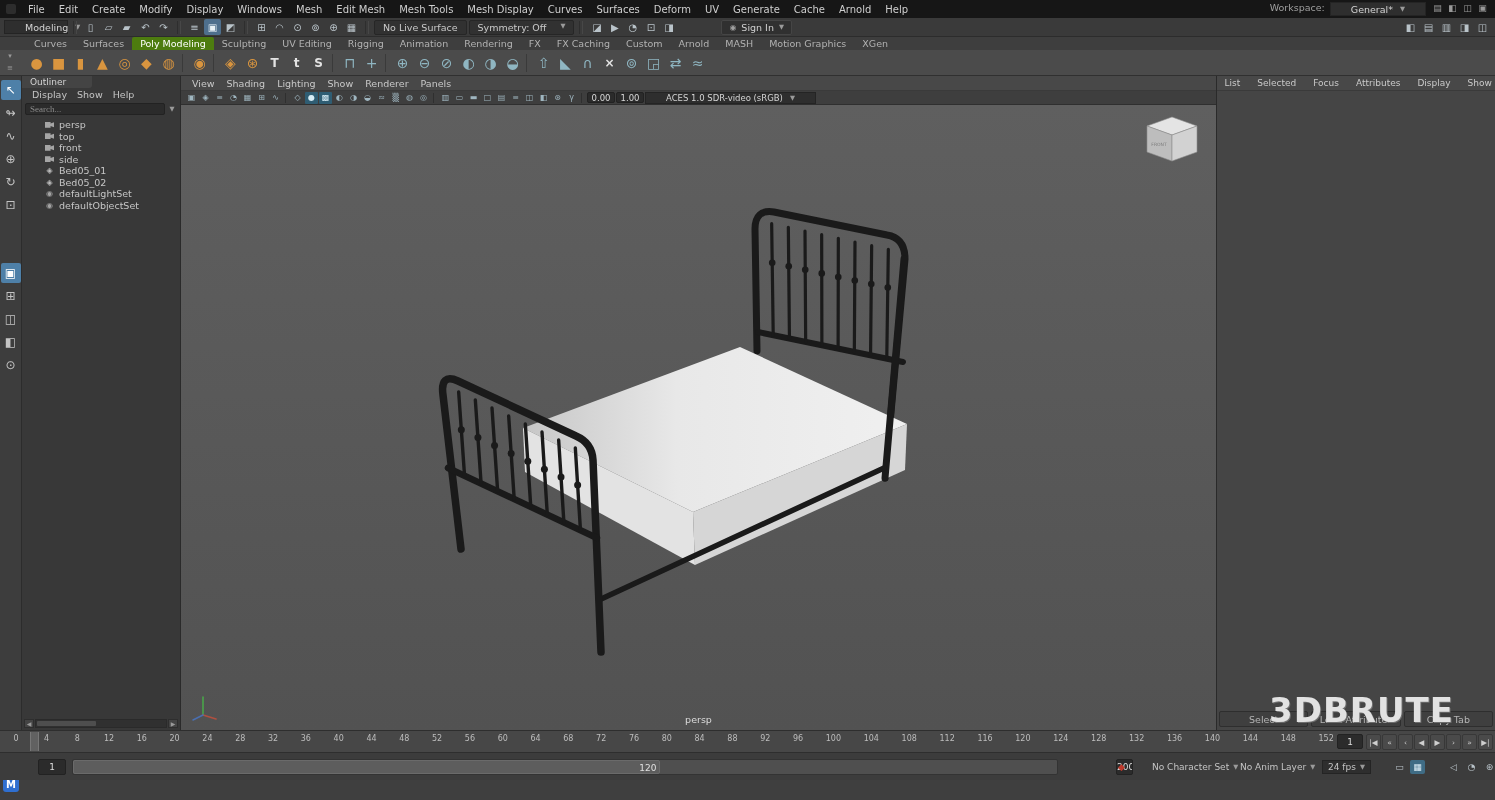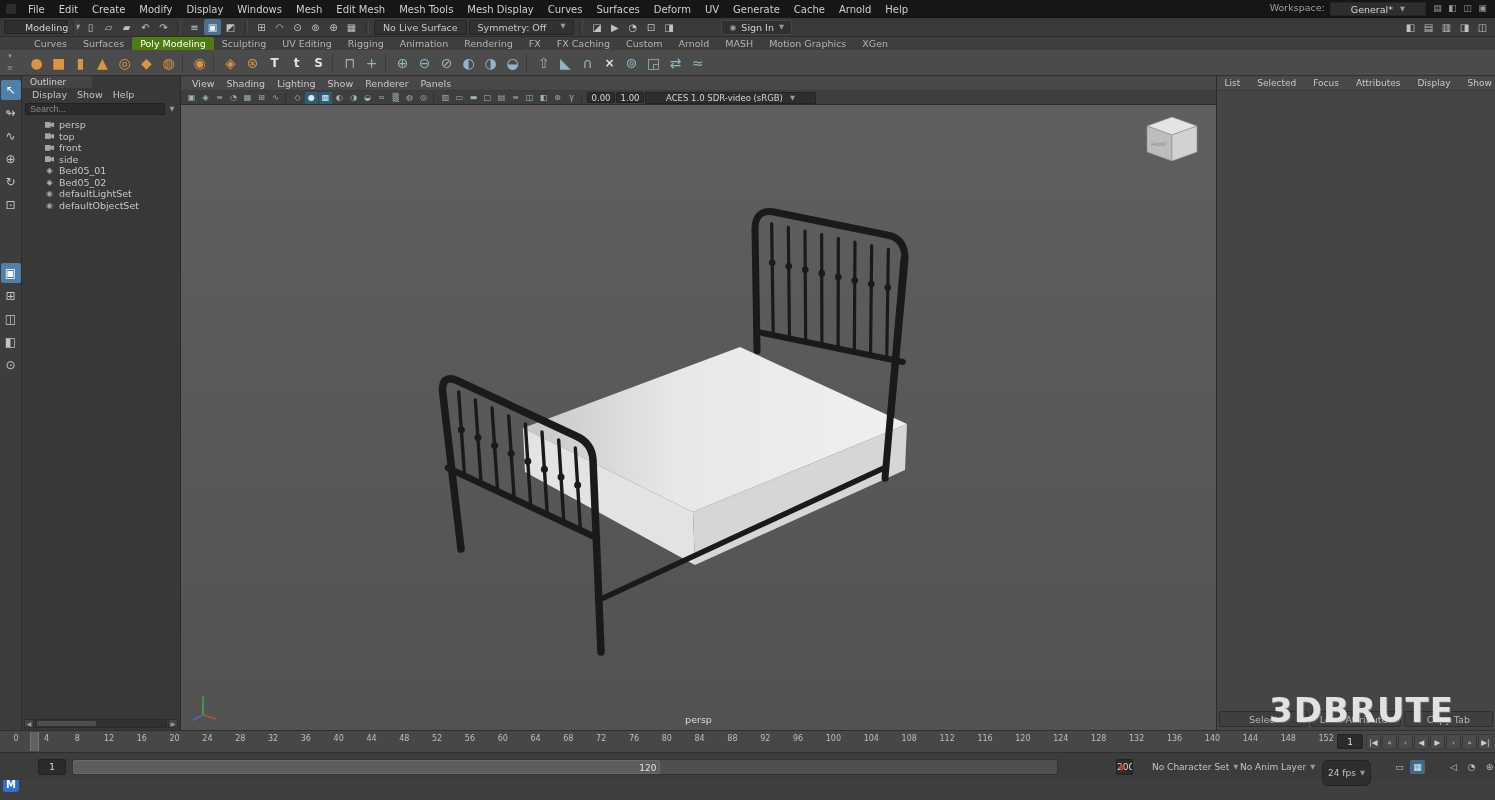--- a/index.html
+++ b/index.html
@@ -60,21 +60,21 @@
     border-radius:3px;color:#fff;font-weight:bold;font-size:10px;display:flex;align-items:center;justify-content:center}
 
   #outliner{position:absolute;left:22px;top:76px;width:159px;height:654px;background:#383838;
     border-right:1px solid #2a2a2a;overflow:hidden}
   .out-title{height:12px;background:#444;font-size:9px;color:#d2d2d2;padding:1px 8px;width:70px;
     border-radius:0 0 3px 0}
   .out-menus{height:13px;display:flex;gap:2px;align-items:center;padding:0 6px}
   .out-menu{font-size:9.5px;color:#c4c4c4;padding:0 4px}
   .out-search-row{height:15px;display:flex;align-items:center;gap:2px;padding:1px 3px}
   .out-search{flex:1;height:12px;background:#2b2b2b;border:1px solid #222;border-radius:2px;
-    color:#cfcfcf;font-size:9px;padding:0 4px;font-family:Liberation Sans, sans-serif}
+    color:#cfcfcf;font-size:9px;padding:0 4px;font-family:Liberation Serif, serif}
   .out-search::placeholder{color:#8a8a8a}
   .out-caret{font-size:6.5px;color:#9a9a9a;width:10px;text-align:center}
   #out-tree{position:absolute;top:43px;left:0;right:0;bottom:14px;overflow:hidden}
   .out-row{height:11.5px;display:flex;align-items:center;padding-left:22px;gap:4px;font-size:9.5px;color:#c6c6c6;white-space:nowrap}
   .out-ic{width:11px;display:flex;justify-content:center;align-items:center}
   .out-ic.camera::before{content:"";display:block;width:9px;height:6px;background:#a5a5a5;
     clip-path:polygon(0 0,62% 0,62% 30%,100% 8%,100% 92%,62% 70%,62% 100%,0 100%)}
   .out-ic.mesh::before{content:"◈";color:#bdbdbd;font-size:8px}
   .out-ic.set::before{content:"◉";color:#a3a3a3;font-size:8px}
   .out-hscroll{position:absolute;left:2px;right:2px;bottom:2px;height:10px;display:flex;align-items:center;gap:1px}
@@ -136,21 +136,21 @@
   #rs-end{left:1116px;width:17px}
   #rs-track{position:absolute;left:72px;top:6px;width:986px;height:16px;background:#4f4f4f;
     border:1px solid #333;border-radius:2px}
   #rs-range{position:absolute;left:0;top:0;bottom:0;width:59.7%;background:#5d5d5d;
     border:1px solid #6a6a6a;border-radius:2px}
   #rs-range span{position:absolute;right:3px;top:2px;font-size:9px;color:#e0e0e0}
   .rs-icon{position:absolute;top:7px;width:15px;height:14px;display:flex;align-items:center;
     justify-content:center;font-size:9px;color:#b9c3c9;border-radius:2px}
   .rs-dd{position:absolute;top:7px;height:14px;display:flex;align-items:center;gap:4px;
     font-size:9px;color:#c4c4c4;white-space:nowrap}
-  #rs-fps{background:#2e2e2e;border:1px solid #242424;border-radius:6px;padding:12px 5px}
+  #rs-fps{background:#2e2e2e;border:1px solid #242424;border-radius:0;padding:0 5px}
 
   
   #cmdline{position:absolute;left:0;top:780px;width:1495px;height:20px;background:#3c3c3c;
     border-top:1px solid #2d2d2d}
   #cmd-help{position:absolute;left:0;top:0;width:632px;height:20px;background:#484848;
     border-right:1px solid #2e2e2e}
   #cmd-mel{position:absolute;left:638px;top:4px;font-size:9.5px;color:#c9c9c9}
   #cmd-input{position:absolute;left:662px;top:2px;width:433px;height:15px;background:#262626;
     border:1px solid #1d1d1d;border-radius:2px;color:#ddd;font-size:9.5px;font-family:inherit;padding:0 4px}
   #cmd-result{position:absolute;left:1098px;top:2px;right:3px;height:15px;background:#525252;

